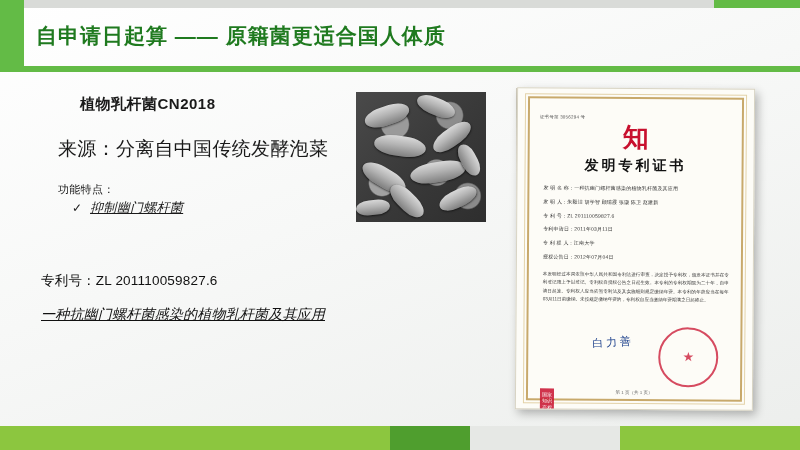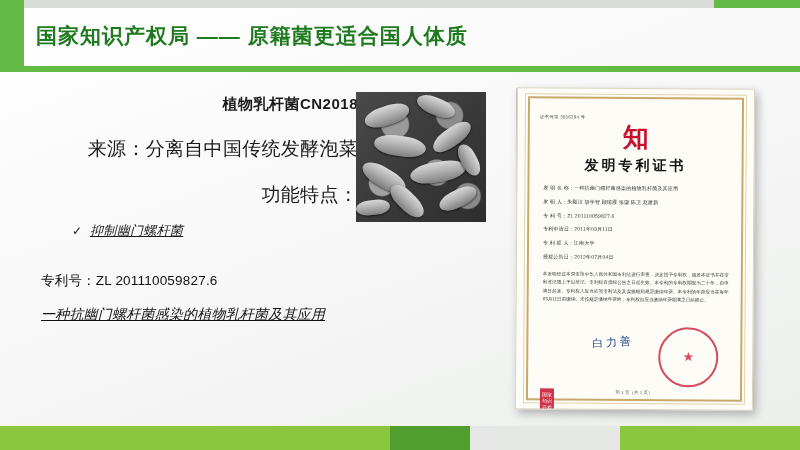--- a/index.html
+++ b/index.html
@@ -101,36 +101,35 @@
     white-space: nowrap;
   }
 
   
   .content-left {
     position: absolute;
     left: 58px;
     top: 95px;
     width: 300px;
     color: #1a1a1a;
-    text-align: right;
   }
   .strain-name {
     font-size: 15px;
     font-weight: bold;
     margin: 0 0 22px 22px;
     letter-spacing: 0.5px;
   }
   .source-line {
     font-size: 19px;
     margin: 0 0 20px 0;
     letter-spacing: 0.3px;
   }
   .features-label {
-    font-size: 19px;
-    margin: 0 0 14px 0;
+    font-size: 11px;
+    margin: 0 0 2px 0;
     letter-spacing: 0.3px;
   }
   .feature-item {
     display: flex;
     align-items: baseline;
     margin: 0 0 0 14px;
     font-size: 13px;
   }
   .check-icon {
     color: #222;
@@ -325,21 +324,21 @@
 </style>
 </head>
 <body>
 
 <div class="slide">
 
   <div class="top-bar-green"></div>
   <div class="top-bar-grey"></div>
   <div class="top-right-green"></div>
 
-  <div class="slide-title">国家知识产权局 —— 原籍菌更适合国人体质</div>
+  <div class="slide-title">自申请日起算 —— 原籍菌更适合国人体质</div>
   <div class="title-underline"></div>
 
   <div class="content-left">
     <div class="strain-name">植物乳杆菌CN2018</div>
     <div class="source-line">来源：分离自中国传统发酵泡菜</div>
     <div class="features-label">功能特点：</div>
     <div class="feature-item">
       <span class="check-icon">✓</span>
       <span class="feature-text">抑制幽门螺杆菌</span>
     </div>

